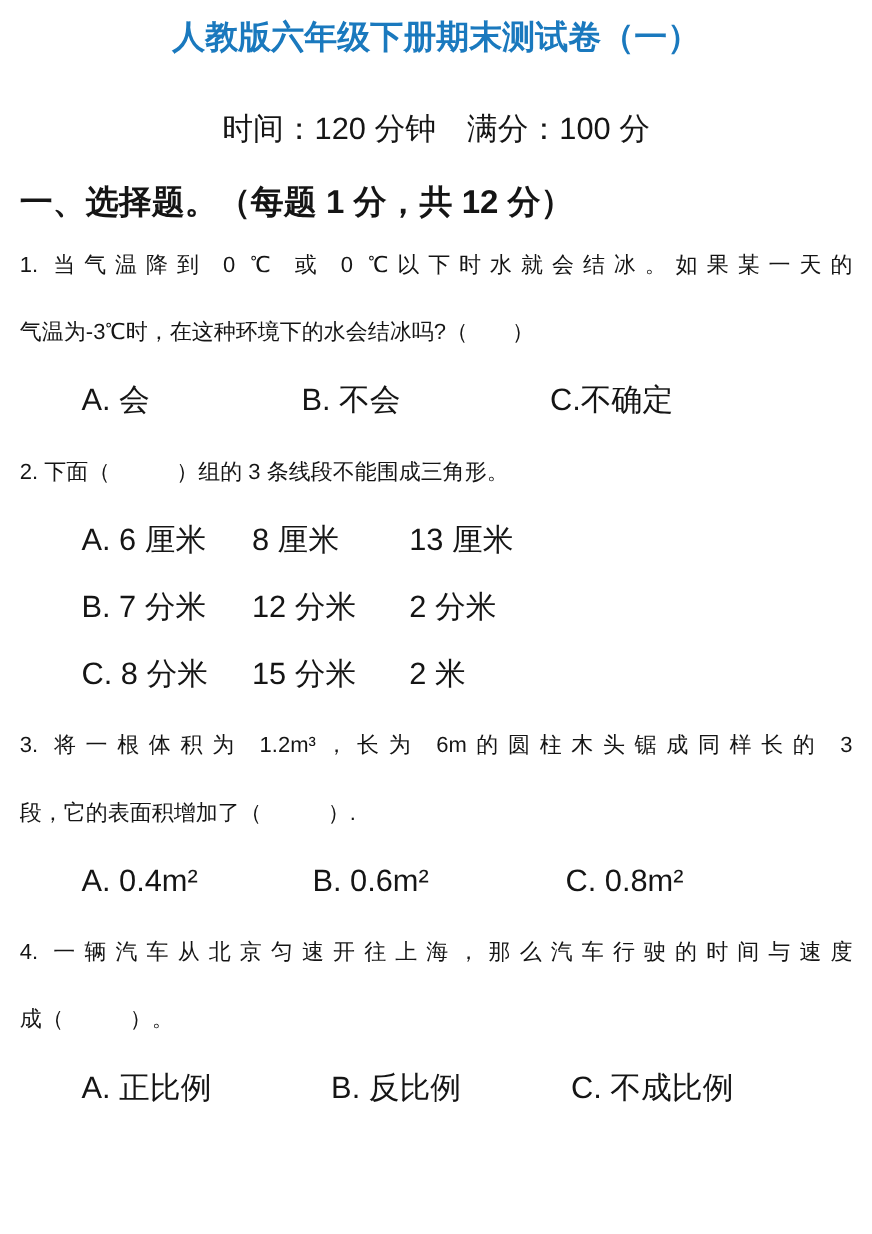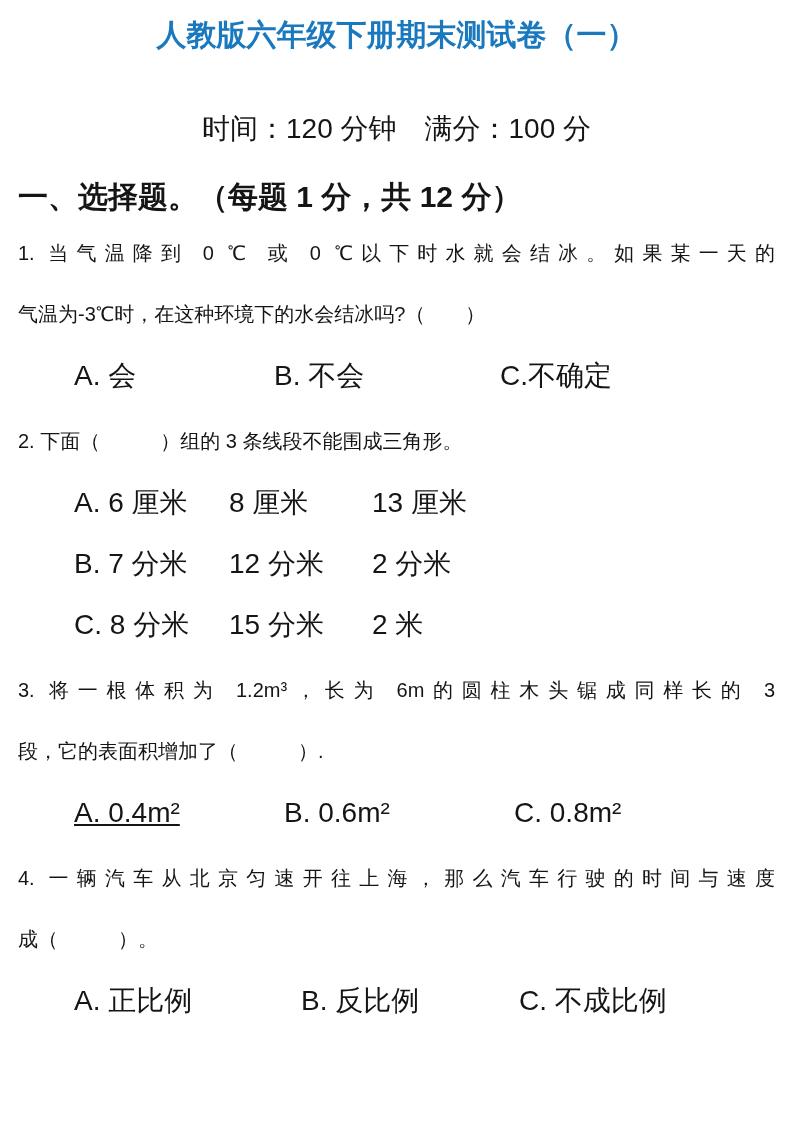--- a/index.html
+++ b/index.html
@@ -17,21 +17,21 @@
   }
   .title {
     margin: 14px 0 0;
     text-align: center;
     font-size: 30px;
     line-height: 42px;
     font-weight: 700;
     color: #1a79be;
   }
   .meta {
-    margin: 52px 0 0;
+    margin: 40px 0 0;
     text-align: center;
     font-size: 28px;
     line-height: 42px;
     font-weight: 400;
   }
   .section-heading {
     margin: 26px 0 0;
     font-size: 30px;
     line-height: 42px;
     font-weight: 700;
@@ -52,21 +52,21 @@
     padding-left: 56px;
     font-size: 28px;
     line-height: 61px;
   }
   .opts .c1, .opts .c2 { flex: 0 0 auto; }
   .opts .c3 { flex: 0 0 auto; }
   .opts-q1 .c1 { width: 200px; }
   .opts-q1 .c2 { width: 226px; }
   .opts-q2 .c1 { width: 155px; }
   .opts-q2 .c2 { width: 143px; }
-  .opts-q3 .c1 { width: 210px; text-decoration: underline; }
+  .opts-q3 .c1 { width: 210px; }
   .opts-q3 .c2 { width: 230px; }
   .opts-q4 .c1 { width: 227px; }
   .opts-q4 .c2 { width: 218px; }
 </style>
 </head>
 <body>
 
 <div class="page">
 
   <h1 class="title" style="color: rgb(26, 121, 190);">人教版六年级下册期末测试卷（一）</h1>

